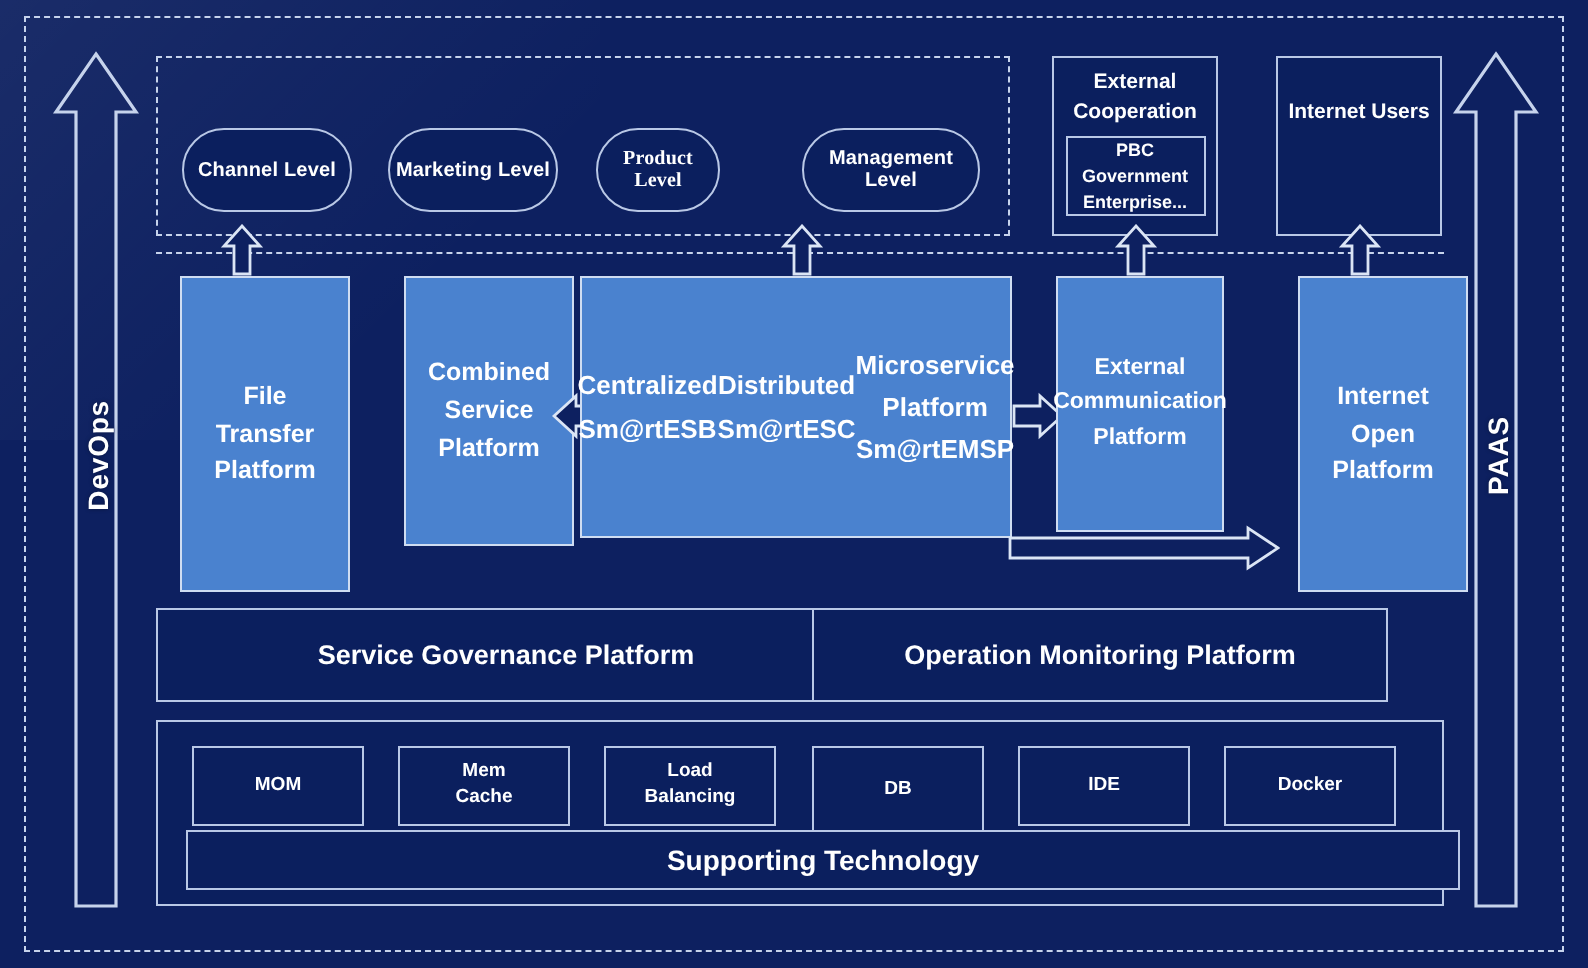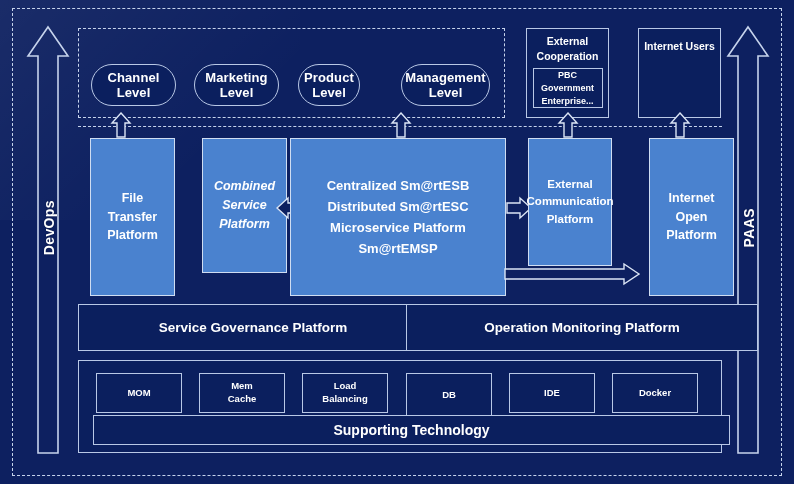--- a/index.html
+++ b/index.html
@@ -43,21 +43,21 @@
   .dashed-group{
     border:1.5px dashed #c6d3ec;
     background:transparent;
   }
   .hline-dashed{
     border-top:1.6px dashed #c6d3ec;
     height:0;
   }
 
   
-  .t-level{font-size:13px;font-weight:bold;letter-spacing:.1px;border-radius:21px;}
+  .t-level{font-size:10px;font-weight:bold;letter-spacing:.1px;border-radius:21px;}
   .t-chan-title{font-size:10.5px;font-weight:bold;line-height:1.45;}
   .t-chan-sub{font-size:9px;font-weight:bold;line-height:1.45;}
   .t-plat{font-size:12.5px;font-weight:bold;line-height:1.5;margin-left:12px;}
   .t-plat-sm{font-size:11.5px;font-weight:bold;line-height:1.5;}
   .t-esb{font-size:13px;font-weight:bold;line-height:1.62;}
   .t-gov{font-size:13.5px;font-weight:bold;}
   .t-tech{font-size:9.5px;font-weight:bold;line-height:1.35;}
   .t-supp{font-size:14px;font-weight:bold;}
 
   
@@ -95,33 +95,33 @@
     <svg width="44" height="430" viewBox="0 0 44 430">
       <path d="M22 2 L42 31 L32 31 L32 428 L12 428 L12 31 L2 31 Z" fill="none" stroke="#c6d3ec" stroke-width="1.6" stroke-linejoin="miter"></path>
     </svg>
   </div>
   <div class="side-label" style="left:741px;top:208px;">PAAS</div>
 
   <div class="abs dashed-group" style="left:78px;top:28px;width:427px;height:90px;"></div>
 
   <div class="abs dkbox t-level" style="left:91px;top:64px;width:85px;height:42px;">Channel Level</div>
   <div class="abs dkbox t-level" style="left:194px;top:64px;width:85px;height:42px;">Marketing Level</div>
-  <div class="abs dkbox t-level" style="left:298px;top:64px;width:62px;height:42px;">Product Level</div>
+  <div class="abs dkbox t-level" style="left:298px;top:64px;width:62px;height:42px;font-family:Liberation Serif, serif;">Product Level</div>
   <div class="abs dkbox t-level" style="left:401px;top:64px;width:89px;height:42px;">Management Level</div>
 
   <div class="abs dkbox" style="left:526px;top:28px;width:83px;height:90px;flex-direction:column;justify-content:flex-start;padding-top:5px;">
     <div class="t-chan-title">External</div>
     <div class="t-chan-title">Cooperation</div>
     <div class="dkbox" style="margin-top:4px;width:70px;height:40px;flex-direction:column;border-width:1.1px;">
       <div class="t-chan-sub">PBC Government</div>
       <div class="t-chan-sub">Enterprise...</div>
     </div>
   </div>
 
-  <div class="abs dkbox" style="left:638px;top:28px;width:83px;height:90px;flex-direction:column;justify-content:flex-start;padding-top:10px;">
+  <div class="abs dkbox" style="left:638px;top:28px;width:83px;height:90px;flex-direction:column;justify-content:flex-start;padding-top:20px;">
     <div class="t-chan-title">Internet Users</div>
   </div>
 
   <div class="abs hline-dashed" style="left:78px;top:126px;width:644px;"></div>
 
   <div class="arrow-up-small" style="left:110px;top:112px;width:22px;height:26px;">
     <svg width="22" height="26" viewBox="0 0 22 26">
       <path d="M11 1 L20 11 L15 11 L15 25 L7 25 L7 11 L2 11 Z" fill="#0d2060" stroke="#dbe5f5" stroke-width="1.4" stroke-linejoin="miter"></path>
     </svg>
   </div>
@@ -140,33 +140,33 @@
       <path d="M11 1 L20 11 L15 11 L15 25 L7 25 L7 11 L2 11 Z" fill="#0d2060" stroke="#dbe5f5" stroke-width="1.4" stroke-linejoin="miter"></path>
     </svg>
   </div>
 
   <div class="abs bluebox t-plat" style="left:78px;top:138px;width:85px;height:158px;flex-direction:column;">
     <div>File</div>
     <div>Transfer</div>
     <div>Platform</div>
   </div>
 
-  <div class="abs bluebox t-plat" style="left:190px;top:138px;width:85px;height:135px;flex-direction:column;font-style:italic;">
+  <div class="abs bluebox t-plat" style="left:190px;top:138px;width:85px;height:135px;flex-direction:column;">
     <div>Combined</div>
     <div>Service</div>
     <div>Platform</div>
   </div>
 
   <div class="arrow-h" style="left:276px;top:196px;width:26px;height:24px;">
     <svg width="26" height="24" viewBox="0 0 26 24">
       <path d="M1 12 L12 2 L12 7 L25 7 L25 17 L12 17 L12 22 Z" fill="#0d2060" stroke="#dbe5f5" stroke-width="1.4" stroke-linejoin="miter"></path>
     </svg>
   </div>
 
-  <div class="abs bluebox t-esb" style="left:290px;top:138px;width:216px;height:158px;flex-direction:column;">
+  <div class="abs bluebox t-esb" style="left:290px;top:138px;width:216px;height:131px;flex-direction:row;">
     <div>Centralized Sm@rtESB</div>
     <div>Distributed Sm@rtESC</div>
     <div>Microservice Platform Sm@rtEMSP</div>
   </div>
 
   <div class="arrow-h" style="left:506px;top:196px;width:26px;height:24px;">
     <svg width="26" height="24" viewBox="0 0 26 24">
       <path d="M25 12 L14 2 L14 7 L1 7 L1 17 L14 17 L14 22 Z" fill="#0d2060" stroke="#dbe5f5" stroke-width="1.4" stroke-linejoin="miter"></path>
     </svg>
   </div>
@@ -183,21 +183,21 @@
     </svg>
   </div>
 
   <div class="abs bluebox t-plat" style="left:637px;top:138px;width:85px;height:158px;flex-direction:column;">
     <div>Internet</div>
     <div>Open</div>
     <div>Platform</div>
   </div>
 
   <div class="abs dkbox t-gov" style="left:78px;top:304px;width:350px;height:47px;">Service Governance Platform</div>
-  <div class="abs dkbox t-gov" style="left:406px;top:304px;width:352px;height:47px;text-align:center;">Operation Monitoring Platform</div>
+  <div class="abs dkbox t-gov" style="left:406px;top:304px;width:288px;height:47px;text-align:center;">Operation Monitoring Platform</div>
 
   <div class="abs dkbox" style="left:78px;top:360px;width:644px;height:93px;"></div>
 
   <div class="abs dkbox t-tech" style="left:96px;top:373px;width:86px;height:40px;flex-direction:column;">
     <div>MOM</div>
   </div>
   <div class="abs dkbox t-tech" style="left:199px;top:373px;width:86px;height:40px;flex-direction:column;">
     <div>Mem</div>
     <div>Cache</div>
   </div>

